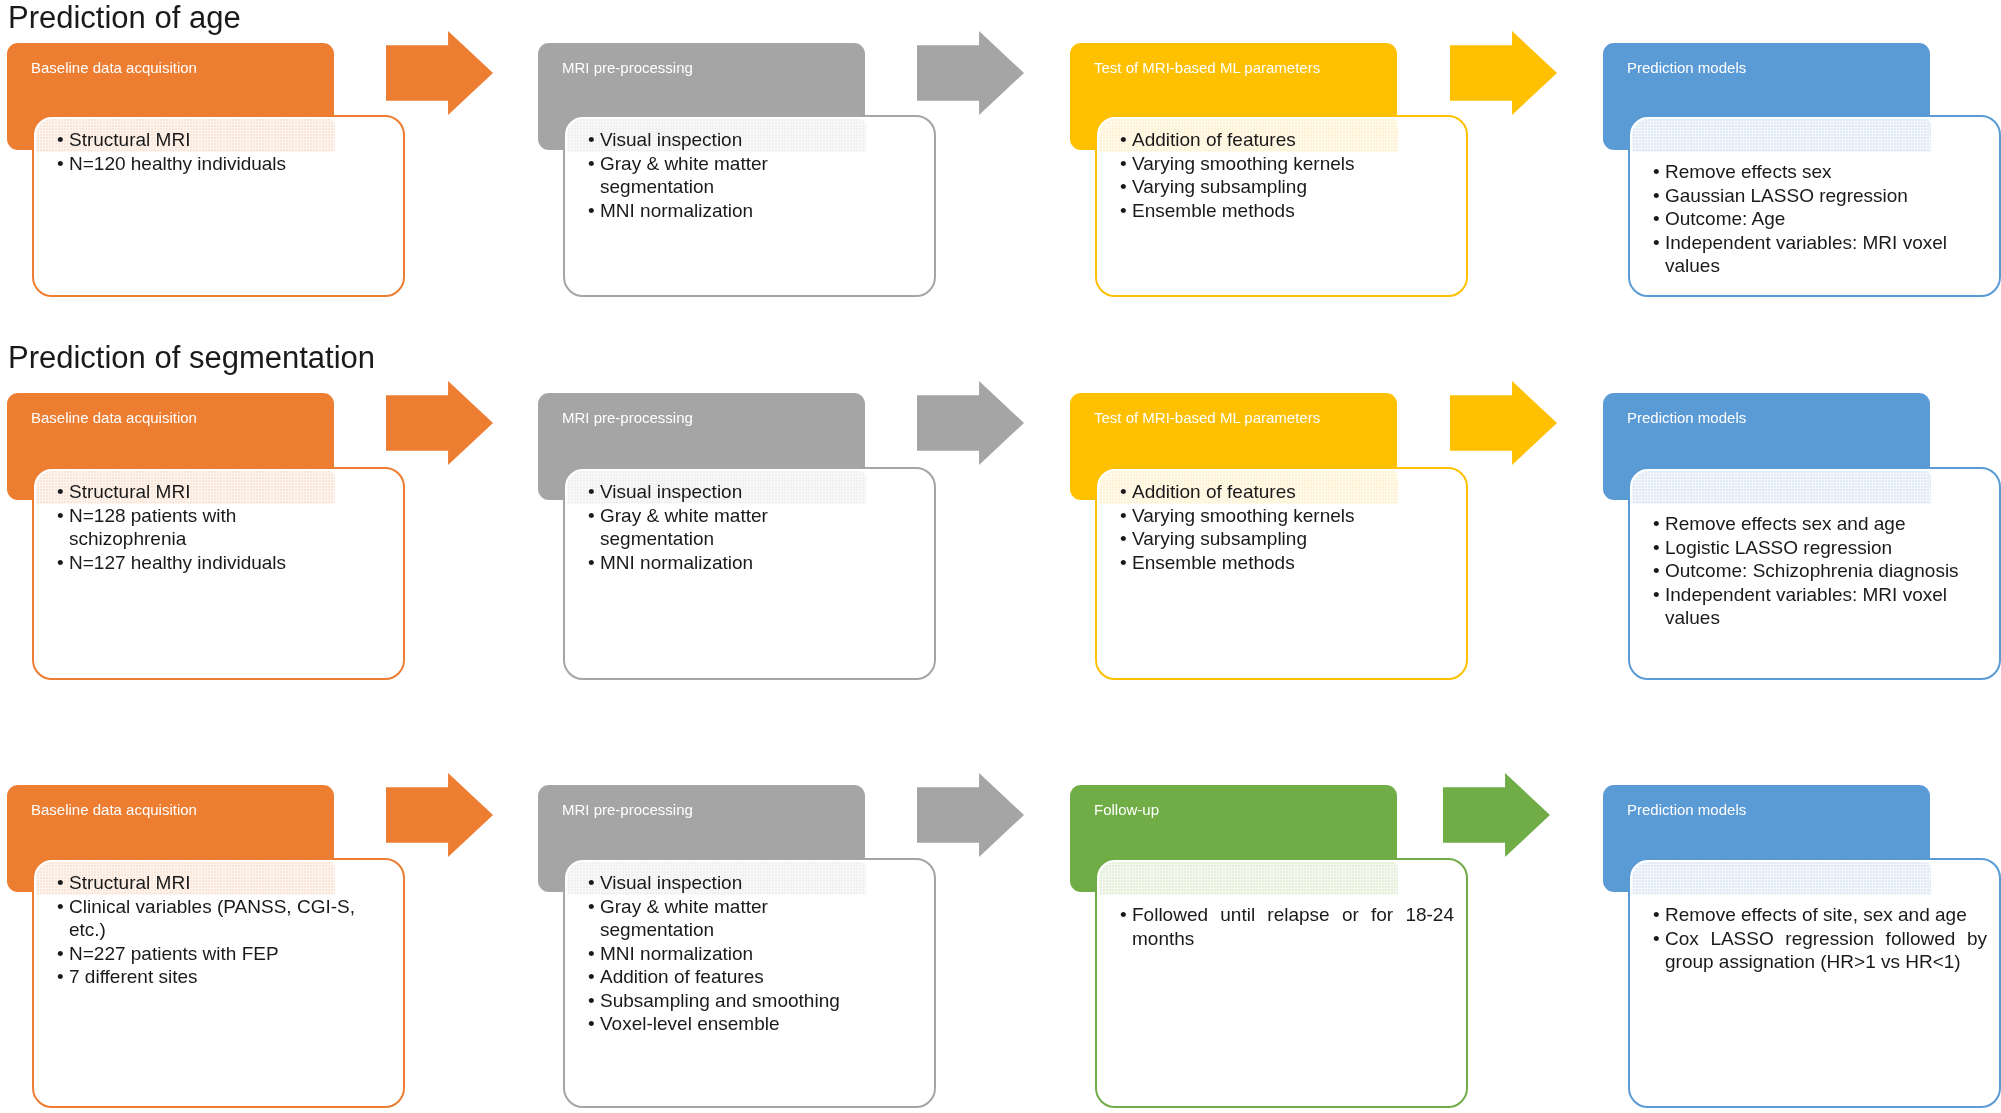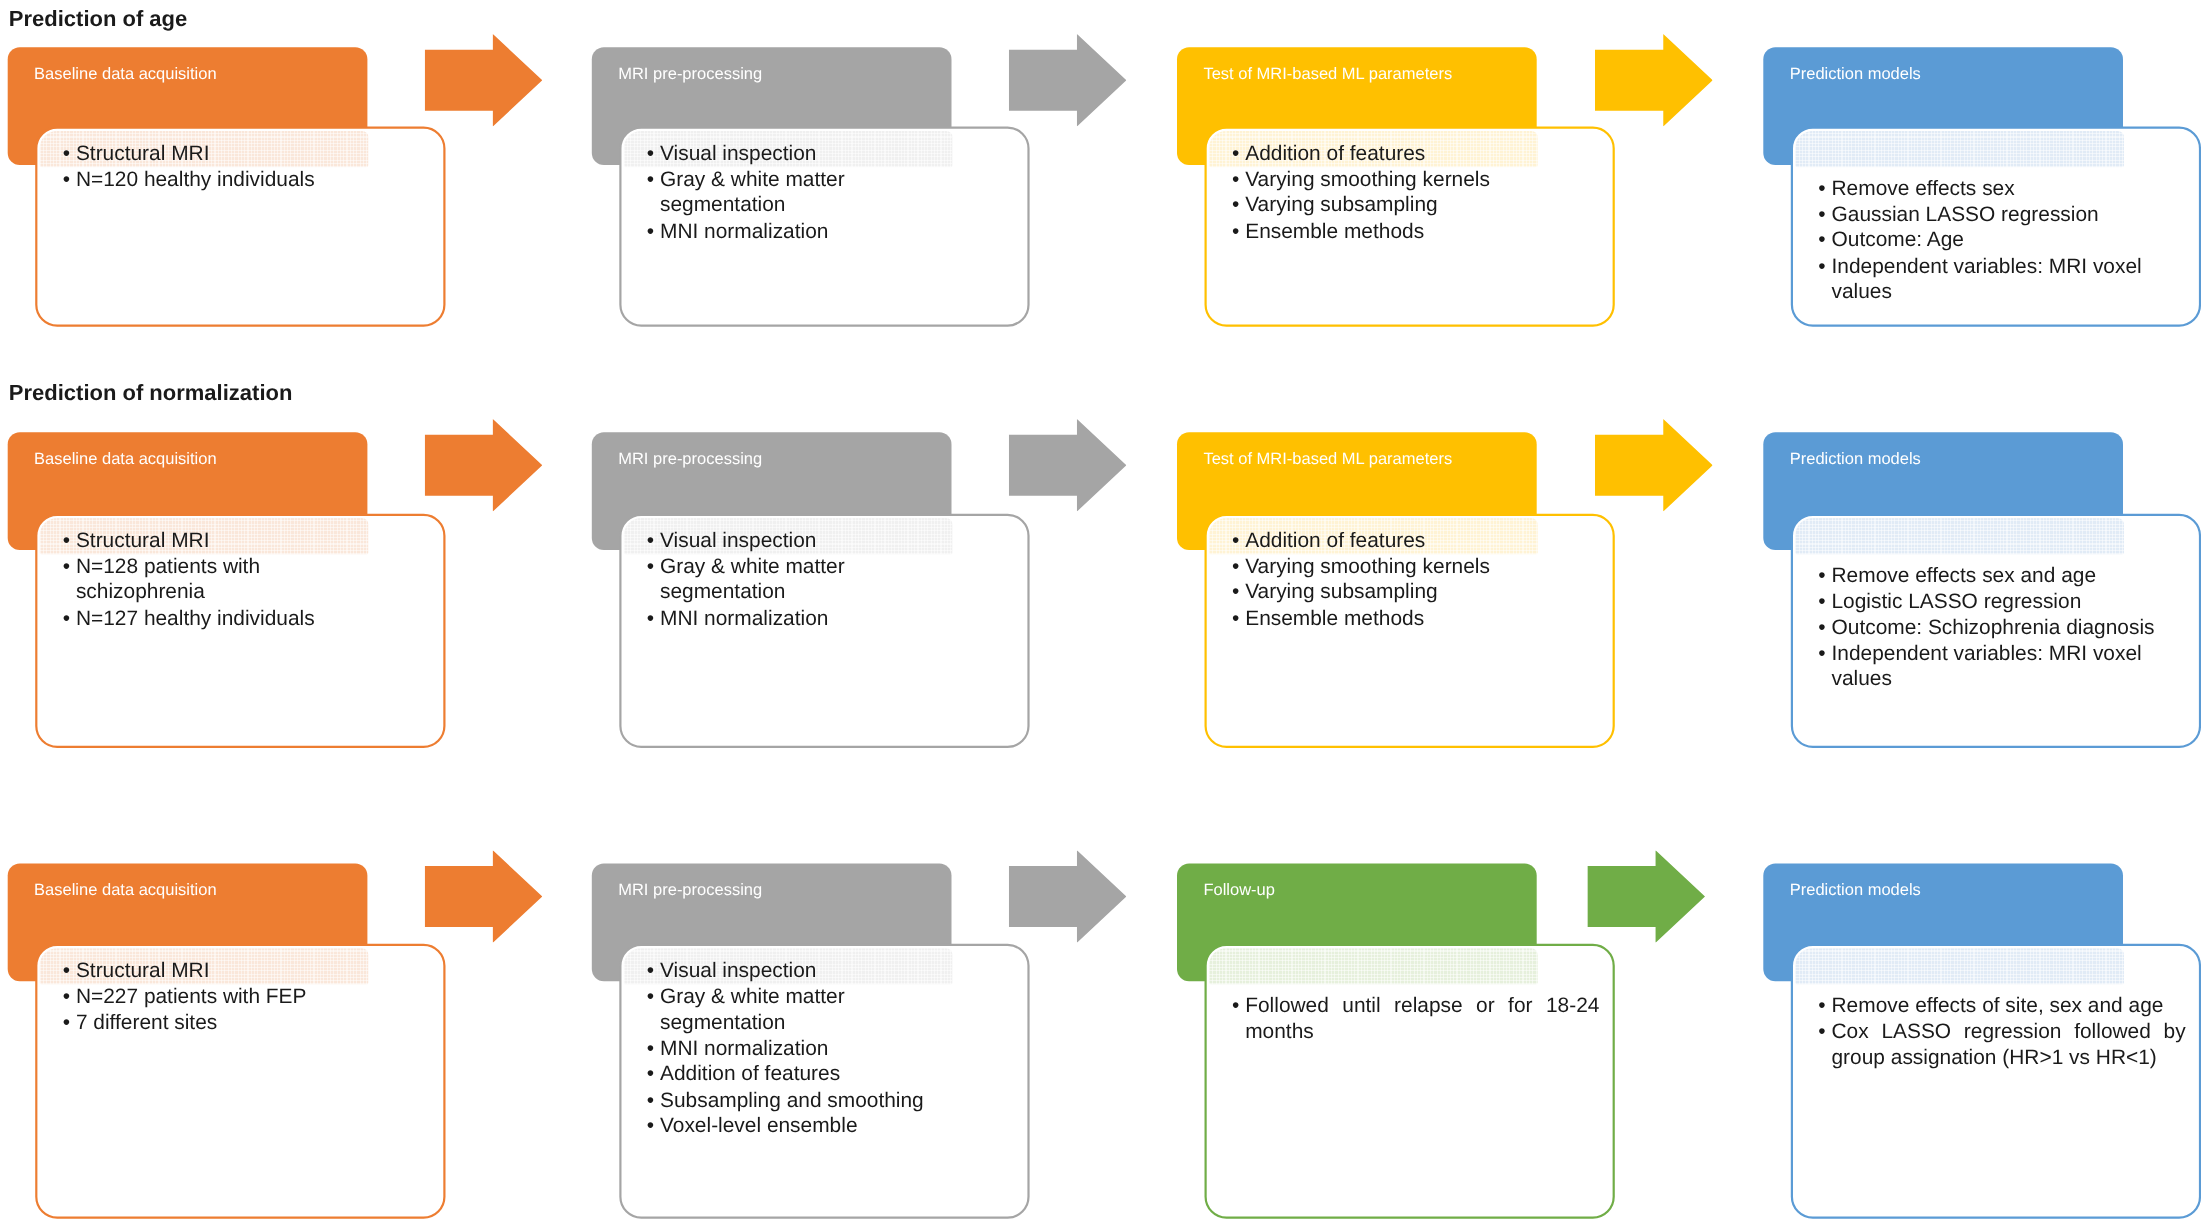--- a/index.html
+++ b/index.html
@@ -2,21 +2,21 @@
 <html><head>
 <meta charset="utf-8">
 <style>
   html,body { margin:0; padding:0; background:#ffffff; }
   #canvas {
     position:relative; width:2001px; height:1113px; background:#ffffff;
     font-family:"Liberation Sans", sans-serif; color:#1a1a1a;
     overflow:hidden;
   }
   .row-title {
-    position:absolute; font-size:20px; line-height:36px; font-weight:700; color:#1a1a1a;
+    position:absolute; font-size:31px; line-height:36px; font-weight:400; color:#1a1a1a;
     white-space:nowrap;
   }
   
   .group { position:absolute; width:398px; }
   .hdr {
     position:absolute; left:0; top:0; width:327px; height:107px;
     background:var(--c); border-radius:11px; box-sizing:border-box;
     padding:13px 22px 0 24px; color:#ffffff; font-size:15px; line-height:23px;
   }
   .body {
@@ -59,21 +59,21 @@
   .r1 { top:43px; height:254px; }
   .r2 { top:393px; height:287px; }
   .r3 { top:785px; height:323px; }
 </style>
 </head>
 <body>
 
 <div id="canvas">
 
   <div class="row-title" style="left:8px; top:0px;">Prediction of age</div>
-  <div class="row-title" style="left:8px; top:340px;">Prediction of normalization</div>
+  <div class="row-title" style="left:8px; top:340px;">Prediction of segmentation</div>
 
   <div class="group r1 c1 co">
     <div class="hdr"><span>Baseline data acquisition</span></div>
     <div class="body">
       <div class="band"></div>
       <ul class="items">
           <li>Structural MRI</li>
           <li>N=120 healthy individuals</li>
         </ul>
     </div>
@@ -172,20 +172,21 @@
         </ul>
     </div>
   </div>
 
   <div class="group r3 c1 co">
     <div class="hdr"><span>Baseline data acquisition</span></div>
     <div class="body">
       <div class="band"></div>
       <ul class="items justify">
           <li>Structural MRI</li>
+          <li>Clinical variables (PANSS, CGI-S, etc.)</li>
           <li>N=227 patients with FEP</li>
           <li>7 different sites</li>
         </ul>
     </div>
   </div>
   <div class="arrow co" style="left:386px; top:773px;"></div>
 
   <div class="group r3 c2 cg">
     <div class="hdr"><span>MRI pre-processing</span></div>
     <div class="body">

